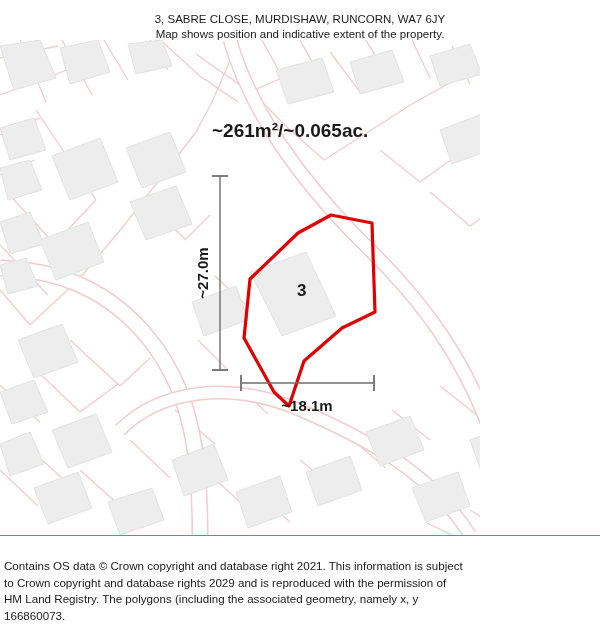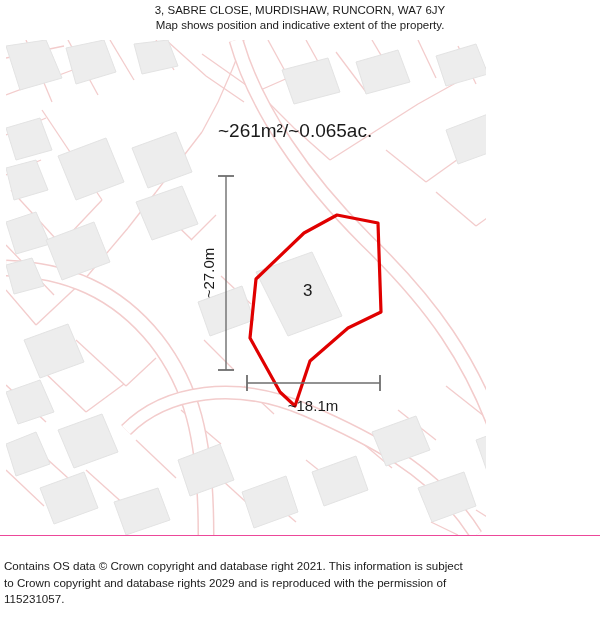--- a/index.html
+++ b/index.html
@@ -20,42 +20,43 @@
     height: 625px;
   }
   
   .header {
     position: absolute;
     top: 0;
     left: 0;
     width: 600px;
     height: 40px;
     text-align: center;
-    padding-top: 3px;
+    padding-top: 12px;
     box-sizing: border-box;
   }
   .header .title {
     font-size: 11.5px;
     line-height: 15px;
     color: #1a1a1a;
   }
   .header .subtitle {
     font-size: 11.5px;
     line-height: 15px;
     color: #1a1a1a;
   }
   
   .map-wrap {
     position: absolute;
     top: 40px;
-    left: 6px;
+    left: 0;
     width: 480px;
     height: 495px;
     background: #ffffff;
     overflow: hidden;
+    font-weight: bold;
   }
   .map-svg {
     display: block;
   }
   
   .footer {
     position: absolute;
     left: 0;
     top: 535px;
     width: 600px;
@@ -259,16 +260,17 @@
         <line x1="374" y1="335" x2="374" y2="351" stroke="#6e6e6e" stroke-width="1.8"></line>
         <text class="dim-label" x="307" y="371" text-anchor="middle">~18.1m</text>
       </g>
 
     </svg>
   </div>
 
   <div class="footer">
     <p>Contains OS data © Crown copyright and database right 2021. This information is subject</p>
     <p>to Crown copyright and database rights 2029 and is reproduced with the permission of</p>
-    <p>115231057.</p>
+    <p>HM Land Registry. The polygons (including the associated geometry, namely x, y</p>
+    <p>166860073.</p>
   </div>
 
 </div>
 
 </body></html>

